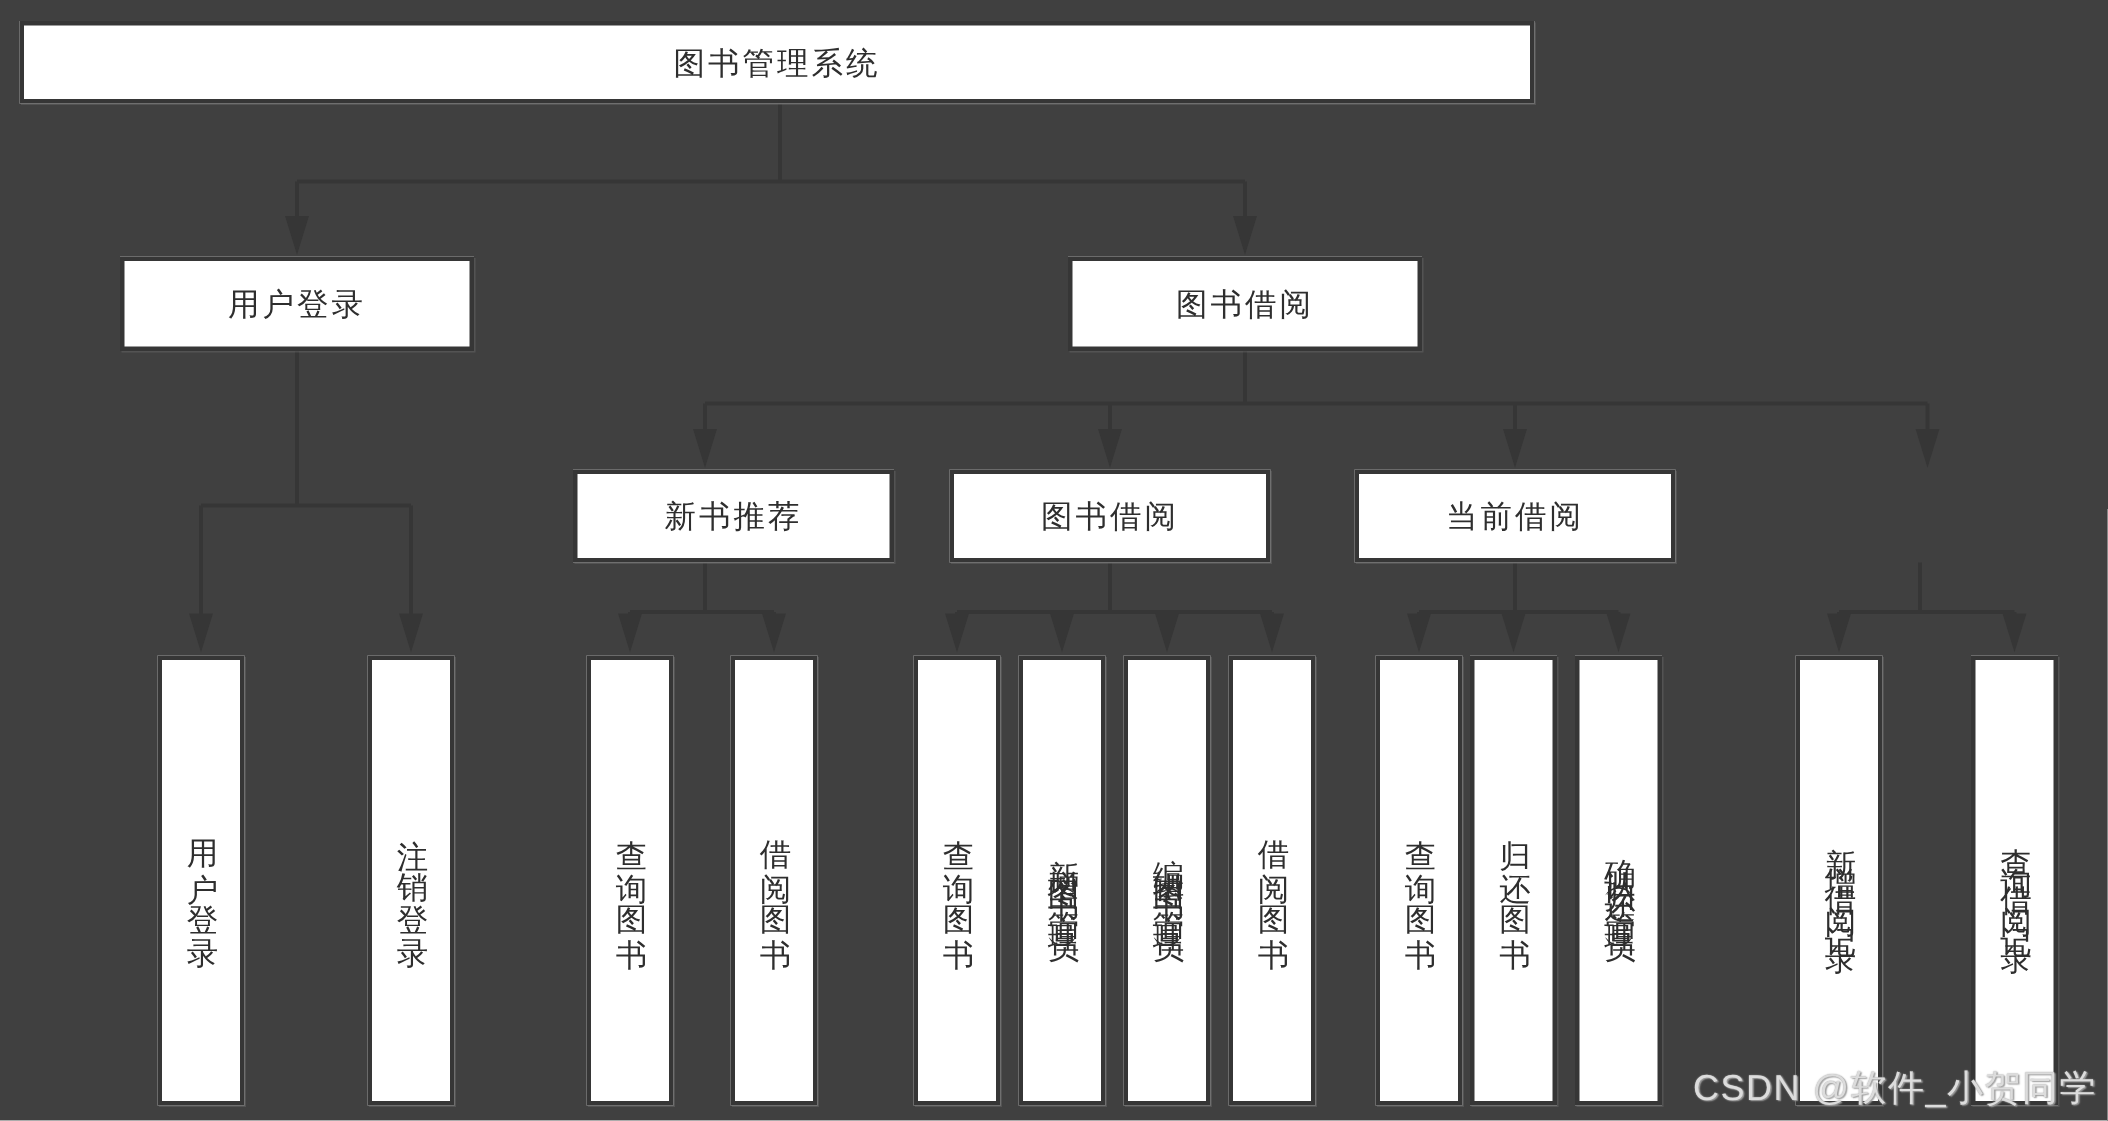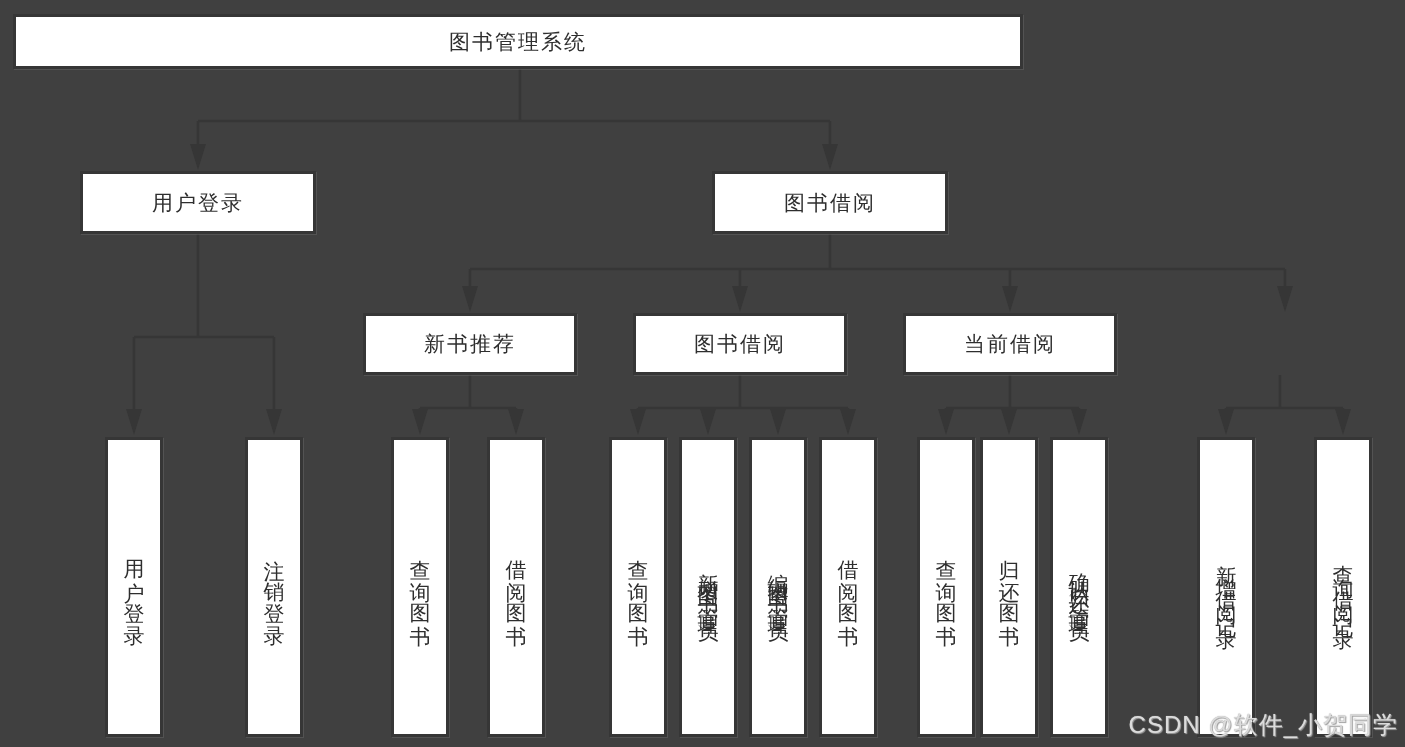--- a/index.html
+++ b/index.html
@@ -98,21 +98,21 @@
     <span>图书管理系统</span>
   </div>
 
   <div class="box lvl2" style="left:80px;">
     <span>用户登录</span>
   </div>
   <div class="box lvl2" style="left:712px;">
     <span>图书借阅</span>
   </div>
 
-  <div class="box lvl3" style="left:363px;">
+  <div class="box lvl3" style="left:382px;">
     <span>新书推荐</span>
   </div>
   <div class="box lvl3" style="left:903px;">
     <span>当前借阅</span>
   </div>
   <div class="box lvl3" style="left:633px;">
     <span>图书借阅</span>
   </div>
 
   <div class="box leaf" style="left:105px;">

